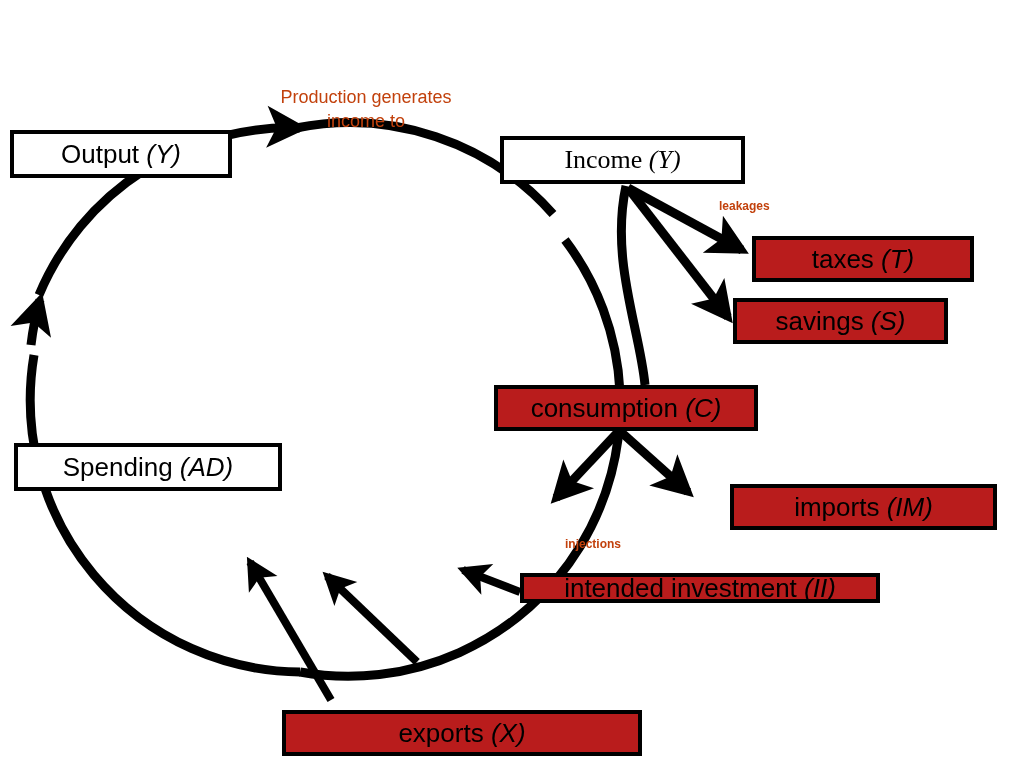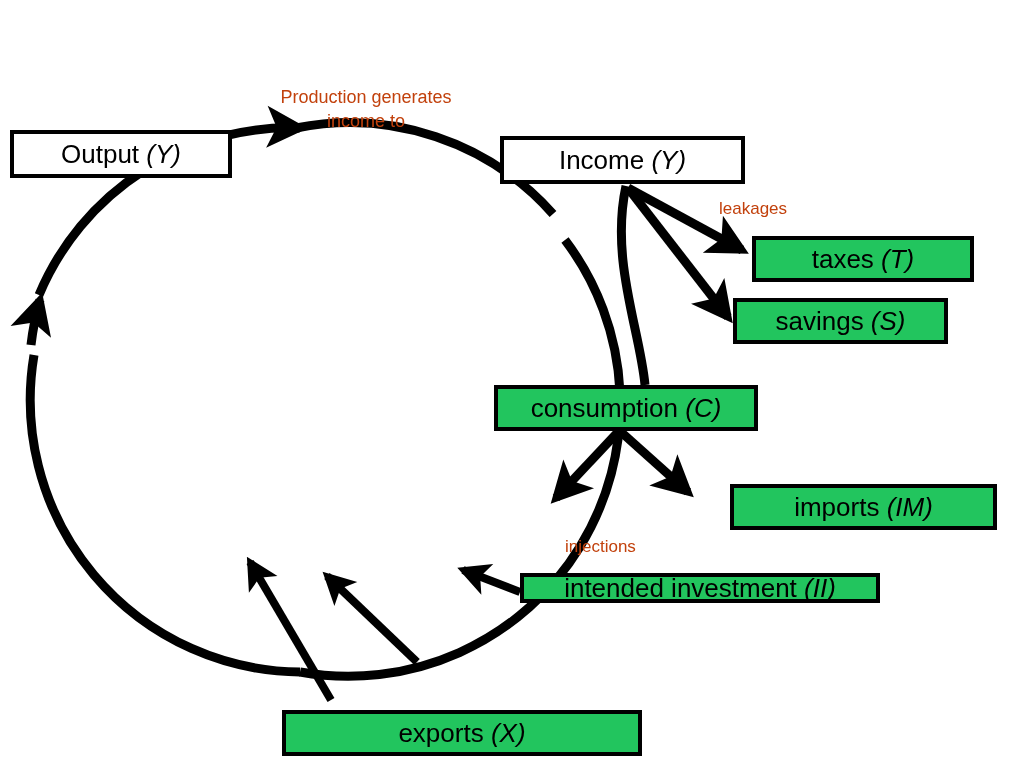--- a/index.html
+++ b/index.html
@@ -29,21 +29,21 @@
   .node-box {
     position: absolute;
     box-sizing: border-box;
     border: 4px solid #000000;
     display: flex;
     align-items: center;
     justify-content: center;
     white-space: nowrap;
   }
   .node-box.white { background: #ffffff; }
-  .node-box.gray  { background: #22c55e; }
+  .node-box.gray  { background: #b91c1c; }
   .node-label {
     font-size: 26px;
     color: #000000;
     line-height: 1;
   }
   .node-label .sym {
     font-style: italic;
   }
   .free-label {
     position: absolute;
@@ -51,22 +51,22 @@
     white-space: nowrap;
   }
   #center-note {
     width: 300px;
     text-align: center;
     font-size: 18px;
     line-height: 1.32;
   }
   #center-note .bold-line { font-weight: bold; }
   .group-label {
-    font-size: 17px;
-    font-weight: normal;
+    font-size: 12px;
+    font-weight: bold;
   }
 </style>
 </head>
 <body>
 
 <div id="diagram-root">
 
   <svg class="flow-svg" viewBox="0 0 1024 768">
     <defs>
       <marker id="bigArrow" viewBox="0 0 12 12" refX="9" refY="6" markerWidth="5.2" markerHeight="5.2" orient="auto-start-reverse">
@@ -101,24 +101,27 @@
 
     <path d="M 520 592 L 463 570" fill="none" stroke="#000000" stroke-width="8" marker-end="url(#midArrow)"></path>
     <path d="M 417 662 L 327 576" fill="none" stroke="#000000" stroke-width="8" marker-end="url(#midArrow)"></path>
     <path d="M 331 700 L 250 562" fill="none" stroke="#000000" stroke-width="8" marker-end="url(#midArrow)"></path>
   </svg>
 
   <div class="node-box white" style="left:10px; top:130px; width:222px; height:48px;text-align:right;">
     <span class="node-label"><span>Output </span><span class="sym">(Y)</span></span>
   </div>
 
-  <div class="node-box white" style="left:500px; top:136px; width:245px; height:48px;">
+  <div class="node-box white" style="left:500px; top:136px; width:245px; height:48px;font-family:Liberation Serif, serif;">
     <span class="node-label"><span>Income </span><span class="sym">(Y)</span></span>
   </div>
 
+  <div class="node-box white" style="left:14px; top:443px; width:268px; height:48px;">
+    <span class="node-label"><span>Spending </span><span class="sym">(AD)</span></span>
+  </div>
 
   <div class="node-box gray" style="left:494px; top:385px; width:264px; height:46px;">
     <span class="node-label"><span>consumption </span><span class="sym">(C)</span></span>
   </div>
 
   <div class="node-box gray" style="left:752px; top:236px; width:222px; height:46px;">
     <span class="node-label"><span>taxes </span><span class="sym">(T)</span></span>
   </div>
 
   <div class="node-box gray" style="left:733px; top:298px; width:215px; height:46px;">

